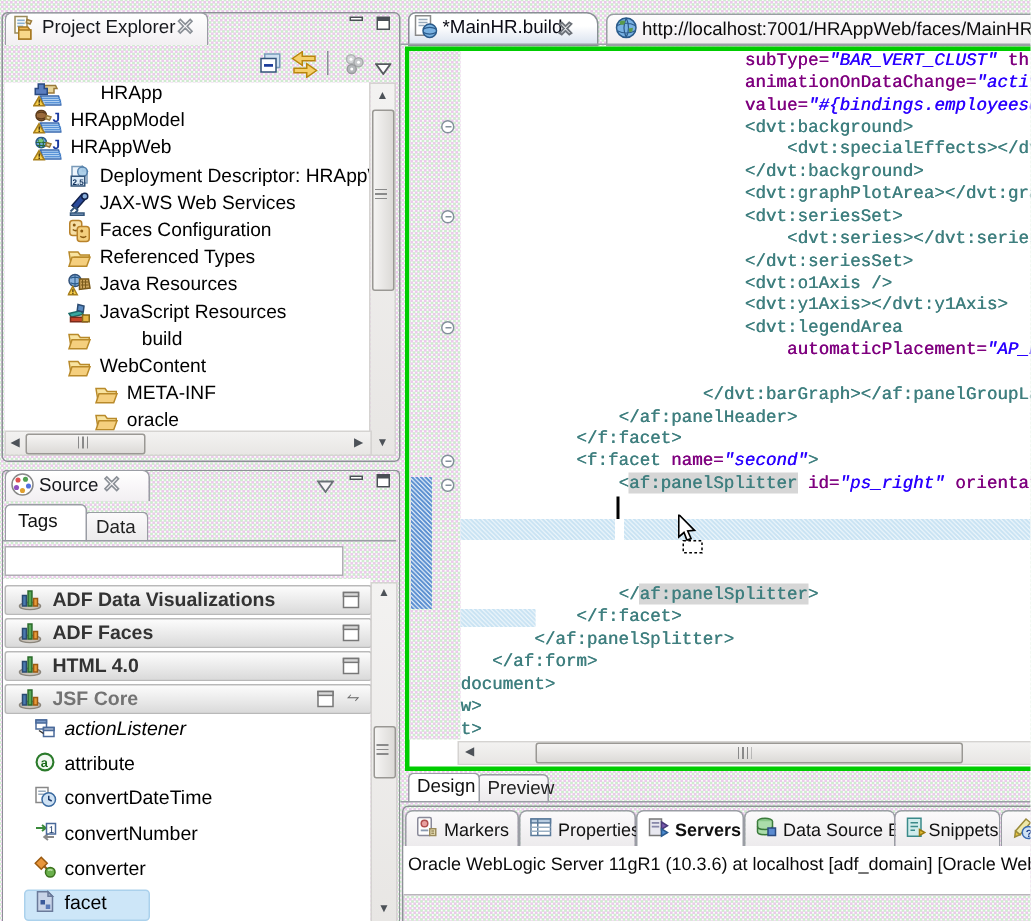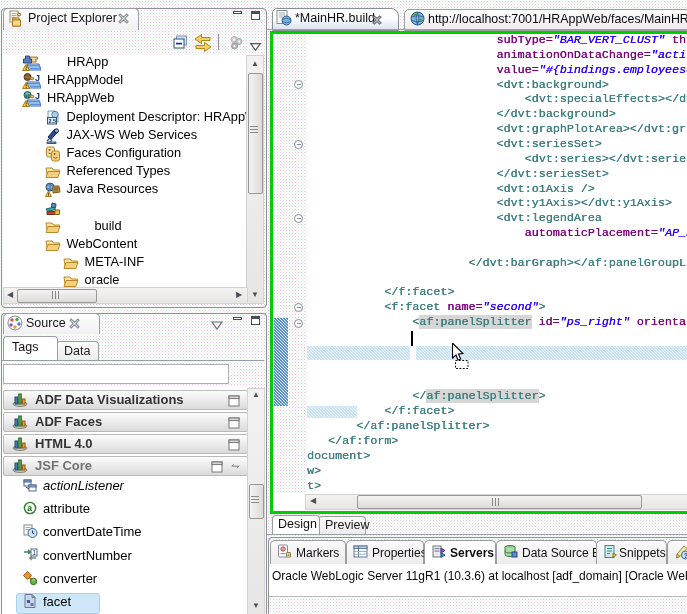--- a/index.html
+++ b/index.html
@@ -177,20 +177,21 @@
         <rect x="3.2" y="10.8" width="0.8" height="2" fill="#403010"></rect>
         <rect x="3.2" y="13.2" width="0.8" height="0.9" fill="#403010"></rect>
       </svg></div>
     <div class="trow" style="left:63.5px;top:126.39999999999998px;">Java Resources</div>
     <div class="ticon" style="left:42px;top:145.6px;"><svg width="16" height="16" viewBox="0 0 16 16">
         <path d="M1 8 l8 -2 1.5 2.5 -8 2 z" fill="#3aa7a0" stroke="#1a6a66"></path>
         <path d="M2 10.5 h10 l1 3 h-11 z" fill="#c4452a" stroke="#7a2a1a"></path>
         <path d="M10 9 h4.5 v4.5 h-4.5 z" fill="#e8b84a" stroke="#8a6a1a"></path>
         <path d="M7 2 l4 1 -0.5 4 -4 -1 z" fill="#5a8ac0" stroke="#2a4a70"></path>
       </svg></div>
+    <div class="trow" style="left:63.5px;top:144.6px;">JavaScript Resources</div>
     <div class="ticon" style="left:42px;top:163.79999999999998px;"><svg width="16" height="16" viewBox="0 0 16 16">
         <path d="M1 4 h6 l1.5 2 h6 v1.5 h-10 l-2 6 z" fill="#f8e3a0" stroke="#b98a2a"></path>
         <path d="M3 7.5 h12 l-2.2 6 h-11.8 z" fill="#f5cf7e" stroke="#b98a2a"></path>
       </svg></div>
     <div class="trow" style="left:63.5px;top:162.79999999999998px;margin-left:28px;">build</div>
     <div class="ticon" style="left:42px;top:182px;"><svg width="16" height="16" viewBox="0 0 16 16">
         <path d="M1 4 h6 l1.5 2 h6 v1.5 h-10 l-2 6 z" fill="#f8e3a0" stroke="#b98a2a"></path>
         <path d="M3 7.5 h12 l-2.2 6 h-11.8 z" fill="#f5cf7e" stroke="#b98a2a"></path>
       </svg></div>
     <div class="trow" style="left:63.5px;top:181px;">WebContent</div>
@@ -411,20 +412,21 @@
     <div class="cl" style="left:496.53999999999996px;top:107.25px;"><span class="tg">&lt;/dvt:background&gt;</span></div>
     <div class="cl" style="left:496.53999999999996px;top:122.1px;"><span class="tg">&lt;dvt:graphPlotArea&gt;&lt;/dvt:graphPlotArea&gt;</span></div>
     <div class="cl" style="left:496.53999999999996px;top:136.95px;"><span class="tg">&lt;dvt:seriesSet&gt;</span></div>
     <div class="cl" style="left:524.62px;top:151.8px;"><span class="tg">&lt;dvt:series&gt;&lt;/dvt:series&gt;</span></div>
     <div class="cl" style="left:496.53999999999996px;top:166.65px;"><span class="tg">&lt;/dvt:seriesSet&gt;</span></div>
     <div class="cl" style="left:496.53999999999996px;top:181.5px;"><span class="tg">&lt;dvt:o1Axis /&gt;</span></div>
     <div class="cl" style="left:496.53999999999996px;top:196.35px;"><span class="tg">&lt;dvt:y1Axis&gt;&lt;/dvt:y1Axis&gt;</span></div>
     <div class="cl" style="left:496.53999999999996px;top:211.2px;"><span class="tg">&lt;dvt:legendArea</span></div>
     <div class="cl" style="left:524.62px;top:226.04999999999998px;"><span class="at">automaticPlacement=</span><span class="av">"AP_NEVER"</span></div>
     <div class="cl" style="left:468.46px;top:255.75px;"><span class="tg">&lt;/dvt:barGraph&gt;&lt;/af:panelGroupLayout&gt;</span></div>
+    <div class="cl" style="left:412.3px;top:270.6px;"><span class="tg">&lt;/af:panelHeader&gt;</span></div>
     <div class="cl" style="left:384.22px;top:285.45px;"><span class="tg">&lt;/f:facet&gt;</span></div>
     <div class="cl" style="left:384.22px;top:300.3px;"><span class="tg">&lt;f:facet </span><span class="at">name=</span><span class="av">"second"</span><span class="tg">&gt;</span></div>
     <div class="cl" style="left:412.3px;top:315.15px;"><span class="tg">&lt;</span><span class="tg"><span class="occ">af:panelSplitter</span></span> <span class="at">id=</span><span class="av">"ps_right"</span> <span class="at">orientation=</span></div>
     <div class="cl" style="left:307px;top:330px;"></div>
     <div class="cl" style="left:307px;top:344.84999999999997px;"></div>
     <div class="cl" style="left:307px;top:359.7px;"></div>
     <div class="cl" style="left:307px;top:374.55px;"></div>
     <div class="cl" style="left:412.3px;top:389.4px;"><span class="tg">&lt;/</span><span class="tg"><span class="occ">af:panelSplitter</span></span><span class="tg">&gt;</span></div>
     <div class="cl" style="left:384.22px;top:404.25px;"><span class="tg">&lt;/f:facet&gt;</span></div>
     <div class="cl" style="left:356.14px;top:419.09999999999997px;"><span class="tg">&lt;/af:panelSplitter&gt;</span></div>

